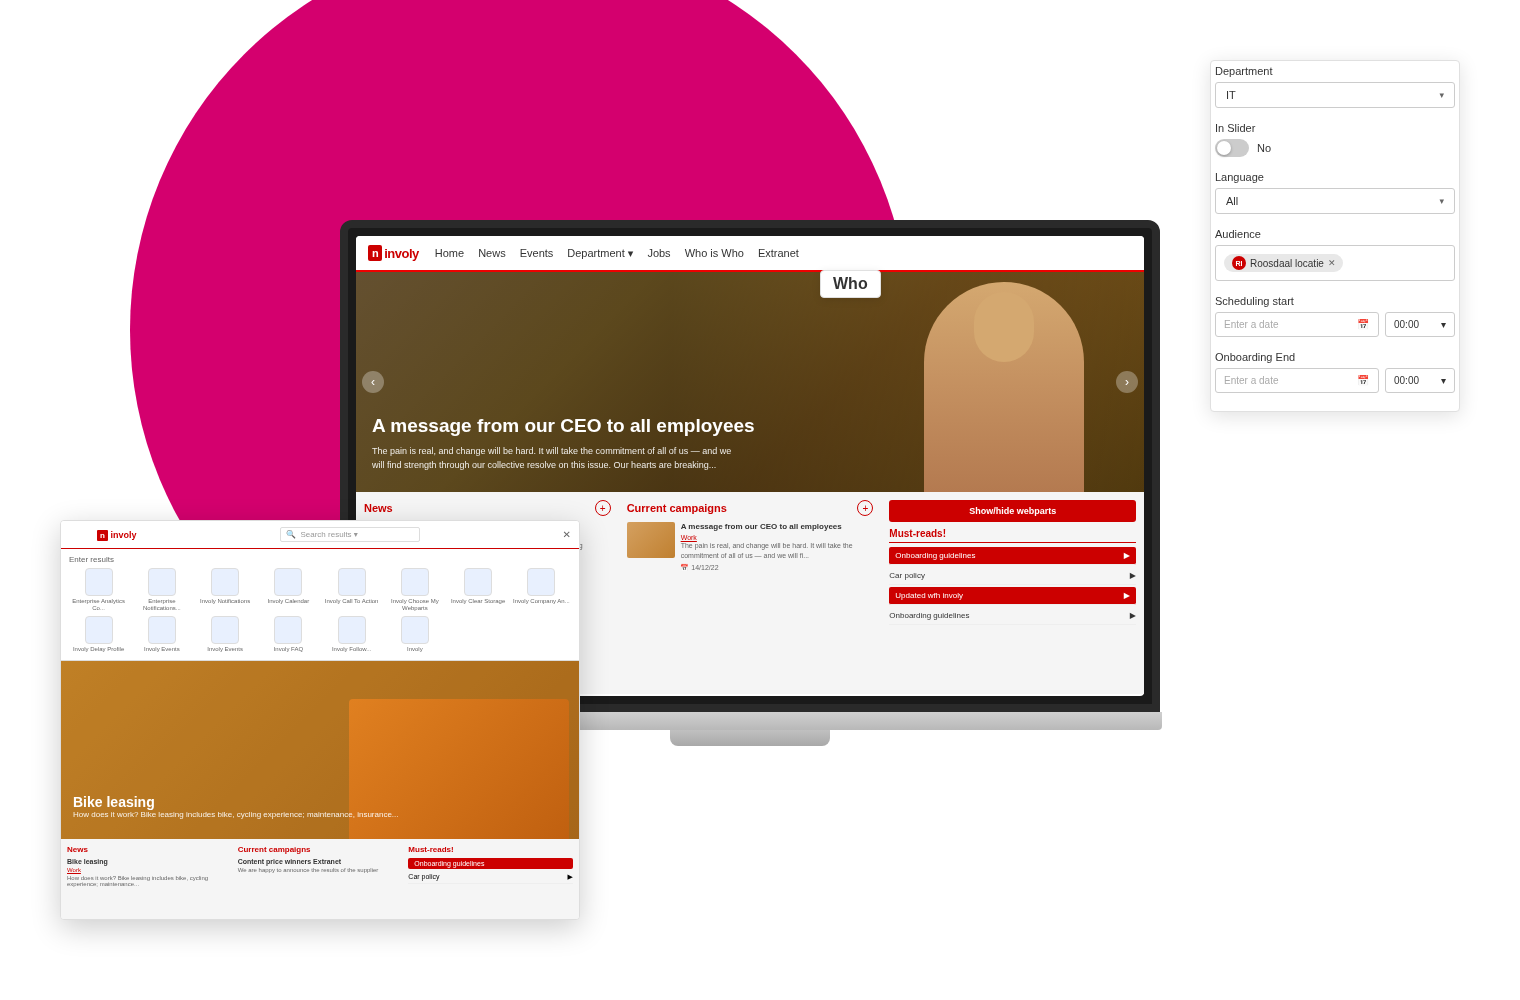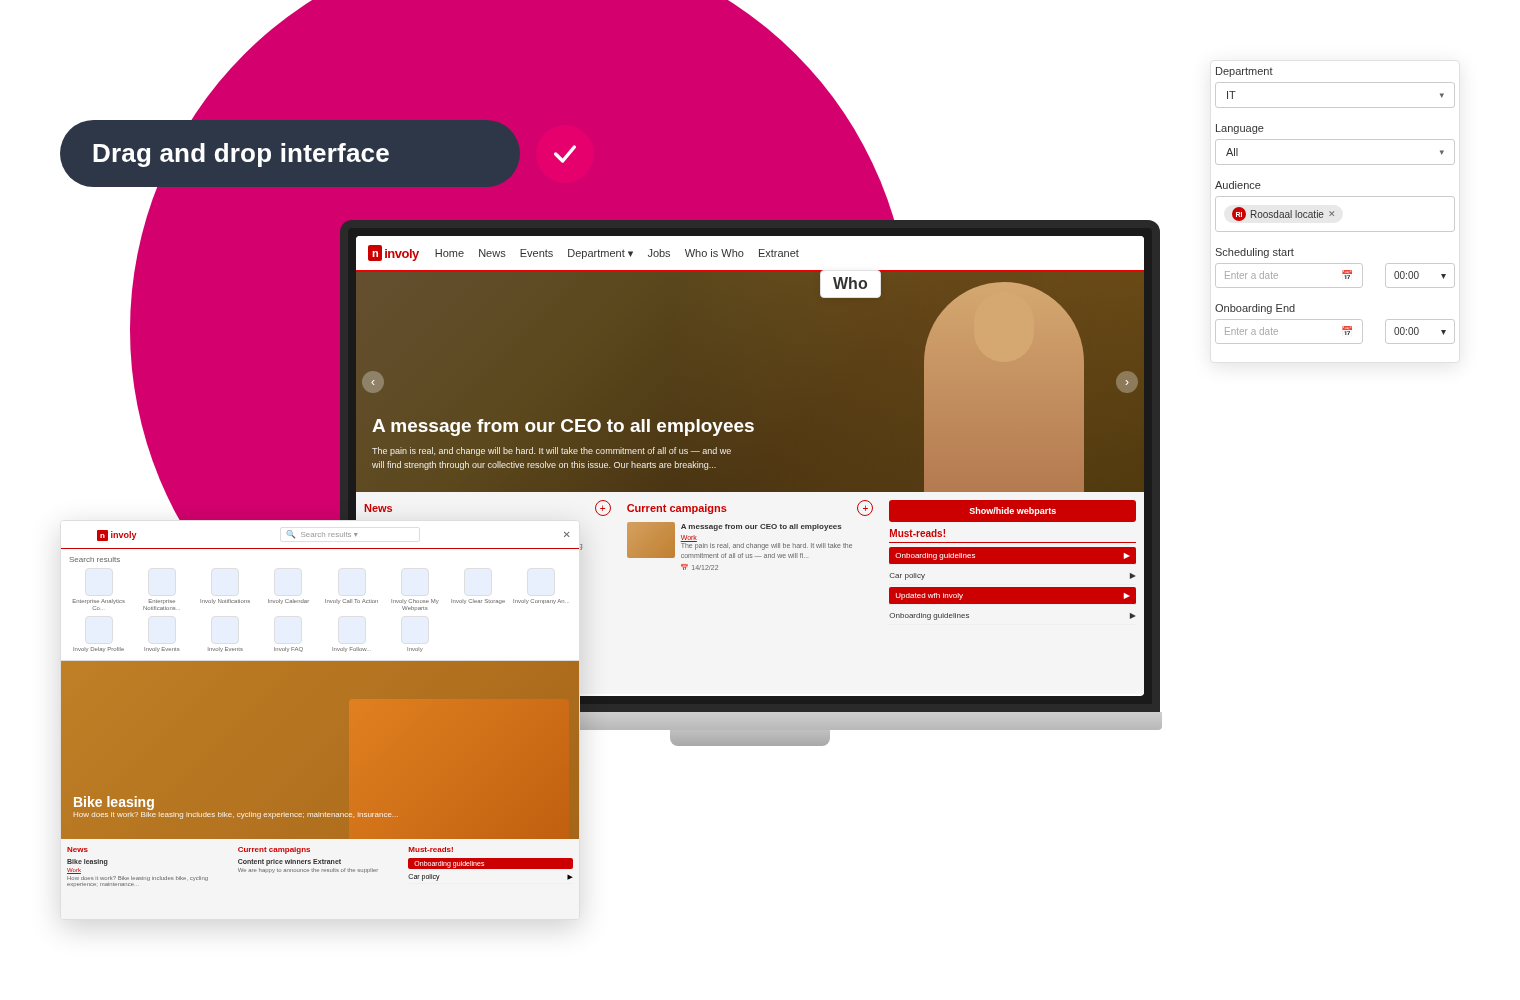--- a/index.html
+++ b/index.html
@@ -461,21 +461,21 @@
     }
 
     .audience-tag-close {
       font-size: 9px;
       color: #666;
       cursor: pointer;
     }
 
     .date-row {
       display: flex;
-      gap: 22px;
+      gap: 6px;
       align-items: center;
       border-radius: 11px;
     }
 
     .date-input {
       flex: 1;
       border: 1px solid #ccc;
       border-radius: 3px;
       padding: 6px 8px;
       font-size: 10px;
@@ -674,28 +674,20 @@
       text-align: center;
       line-height: 1.2;
     }
   </style>
 </head>
 <body>
 
 <div class="bg-circle"></div>
 
 <div class="features-container">
-  <div class="feature-pill">
-    <div class="pill-label">Drag and drop interface</div>
-    <div class="pill-check">
-      <svg viewBox="0 0 24 24" fill="none">
-        <polyline points="4,12 10,18 20,6" stroke="white" stroke-width="3" stroke-linecap="round" stroke-linejoin="round"></polyline>
-      </svg>
-    </div>
-  </div>
 </div>
 
 <div class="laptop-container">
   <div class="laptop-screen">
     <div class="laptop-screen-inner">
 
       <div class="intranet-nav">
         <div class="nav-logo">
           <span class="nav-logo-box">n</span>
           <span>involy</span>
@@ -791,20 +783,29 @@
 <div class="settings-panel">
 
   <div class="settings-field">
     <div class="settings-label">Department</div>
     <div class="settings-select">
       <span>IT</span>
       <span class="settings-select-arrow">▾</span>
     </div>
   </div>
 
+  <div class="settings-field">
+    <div class="settings-label">In Slider</div>
+    <div class="toggle-row">
+      <div class="toggle">
+        <div class="toggle-knob"></div>
+      </div>
+      <span class="toggle-label">No</span>
+    </div>
+  </div>
 
   <div class="settings-field">
     <div class="settings-label">Language</div>
     <div class="settings-select">
       <span>All</span>
       <span class="settings-select-arrow">▾</span>
     </div>
   </div>
 
   <div class="settings-field">
@@ -857,21 +858,21 @@
       involy
     </div>
     <div class="tablet-search">
       <span>🔍</span>
       <span>Search results ▾</span>
     </div>
     <div style="font-size:10px; color:#666; cursor:pointer;">✕</div>
   </div>
 
   <div class="search-overlay">
-    <div class="search-results-label">Search results</div>
+    <div class="search-results-label">Enter results</div>
     <div class="search-grid">
       <div class="search-item">
         <div class="search-item-icon" style="background:#e8f0fe;"></div>
         <div class="search-item-label">Enterprise Analytics Co...</div>
       </div>
       <div class="search-item">
         <div class="search-item-icon" style="background:#e8f0fe;"></div>
         <div class="search-item-label">Enterprise Notifications...</div>
       </div>
       <div class="search-item">

